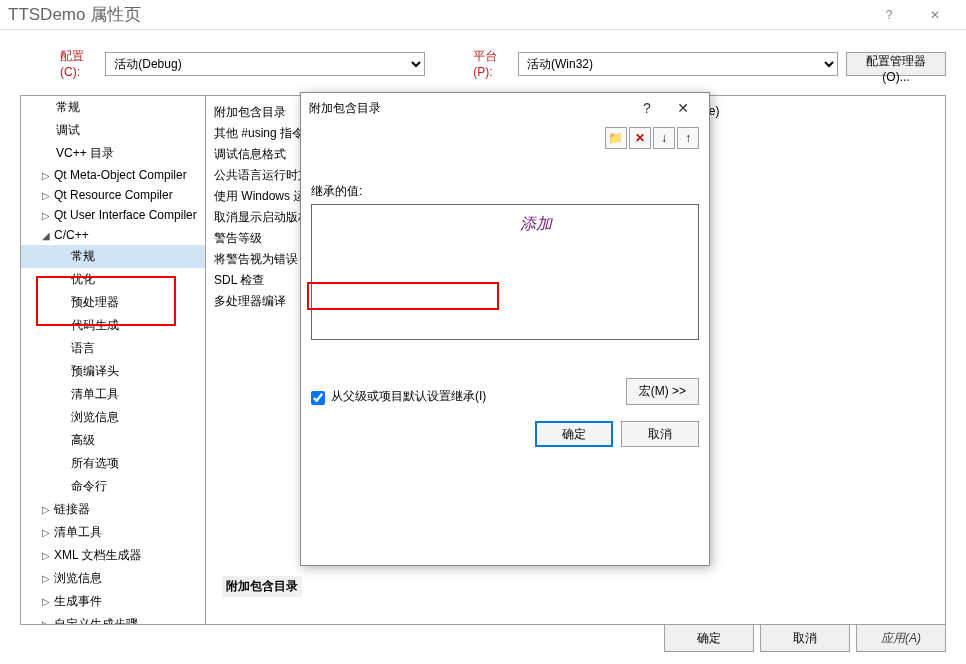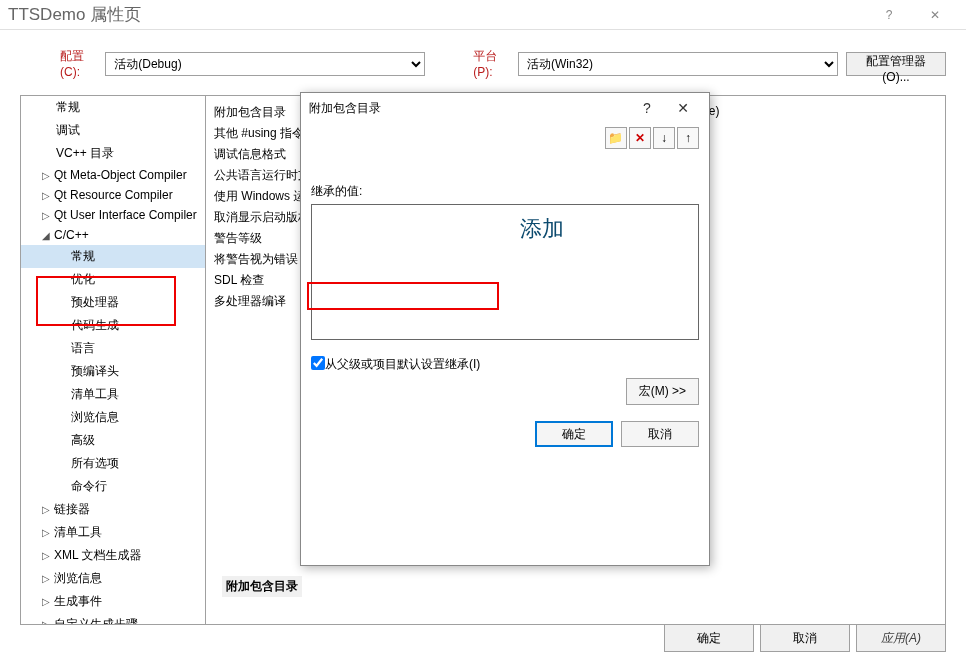--- a/index.html
+++ b/index.html
@@ -43,28 +43,28 @@
     .tbtn { width: 22px; height: 22px; border: 1px solid #a0a0a0; background: #f8f8f8; display: flex; align-items: center; justify-content: center; cursor: pointer; font-size: 12px; }
     .tbtn.folder { color: #d4a23e; }
     .tbtn.x { color: #c00; font-weight: bold; }
     .listbox { margin: 2px 10px 6px; border: 1px solid #666; height: 120px; overflow: auto; position: relative; }
     .listbox::-webkit-scrollbar { width: 16px; height: 16px; }
     .listbox::-webkit-scrollbar-track { background: #f0f0f0; }
     .listbox::-webkit-scrollbar-thumb { background: #c0c0c0; }
     .listbox .li { padding: 2px 6px; white-space: nowrap; }
     .section-label { padding: 30px 10px 4px; }
     .inheritbox { margin: 0 10px; border: 1px solid #666; height: 136px; background: #fff; }
-    .checkrow { display: flex; align-items: flex-start; padding: 16px 10px 8px; }
+    .checkrow { display: flex; align-items: flex-end; padding: 16px 10px 8px; gap: 6px; }
     .checkrow input { width: 14px; height: 14px; }
     .checkrow .spacer { flex: 1; }
     .checkrow button { padding: 4px 12px; border: 1px solid #a0a0a0; background: #f5f5f5; cursor: pointer; margin-top: 22px; }
     .modal-btns { display: flex; justify-content: flex-end; gap: 8px; padding: 8px 10px 10px; }
     .modal-btns button { width: 78px; height: 26px; border: 1px solid #a0a0a0; background: #f5f5f5; cursor: pointer; }
     .modal-btns button.primary { border: 2px solid #0078d7; }
-    .annotate { position: absolute; color: #0c4a6e; font-size: 22px; left: 520px; top: 214px; pointer-events: none; }
+    .annotate { position: absolute; color: #701a75; font-size: 16px; left: 520px; top: 214px; pointer-events: none; font-style: italic; }
   </style>
 </head>
 <body>
 
 <div class="titlebar">
   <span class="title">TTSDemo 属性页</span>
   <span class="wbtn">?</span>
   <span class="wbtn">✕</span>
 </div>
 

